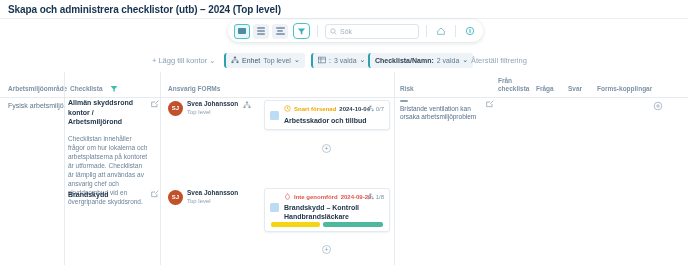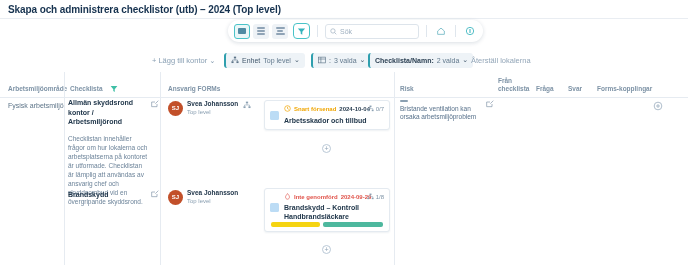--- a/index.html
+++ b/index.html
@@ -215,21 +215,21 @@
       <span>⌄</span>
     </div>
 
     <div class="chip" style="position:absolute; left:368px;">
       <b>Checklista/Namn:</b>
       <span class="val">2 valda</span>
       <span>⌄</span>
     </div>
 
     <div class="reset" style="position:absolute; left:471px;">
-      <span>Återställ lokalerna</span>
+      <span>Återställ filtrering</span>
     </div>
   </div>
 
   <div class="table">
 
     <div class="thead">
       <span class="th" style="left:8px;">Arbetsmiljöområde</span>
       <span class="th" style="left:70px;">Checklista</span>
       <svg class="th" style="left:110px; bottom:4px;" width="8" height="8" viewBox="0 0 10 10">
         <path d="M0.8 1.4 H9.2 L5.9 5.2 V8.8 L4.1 7.6 V5.2 Z" fill="#3fbfa6"></path>

